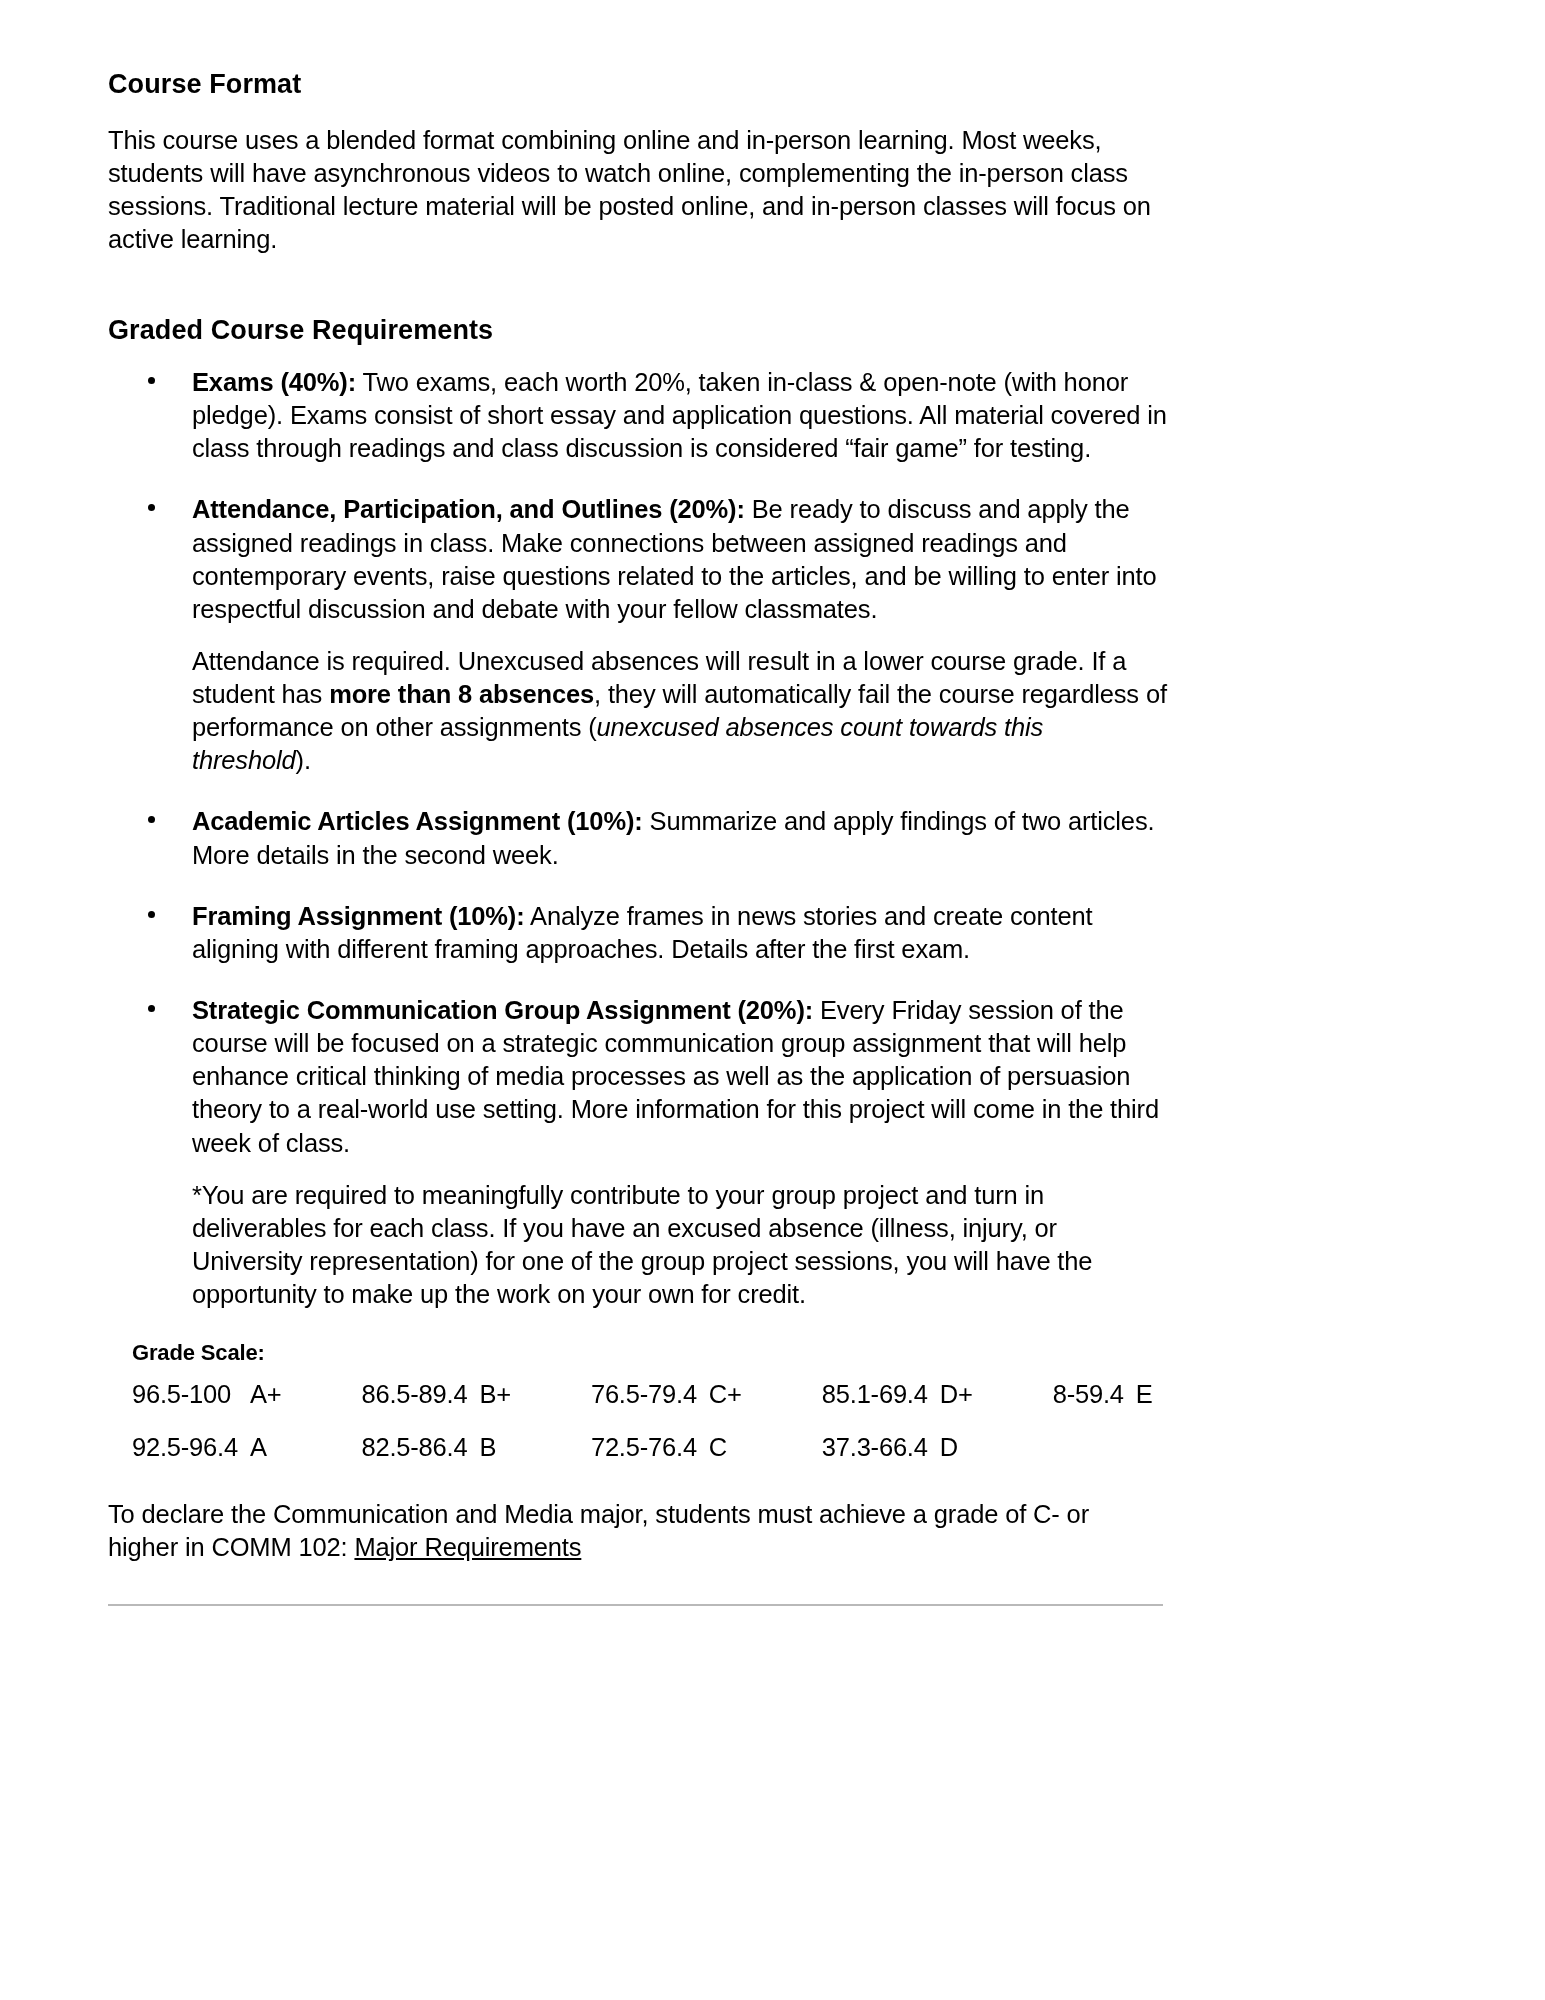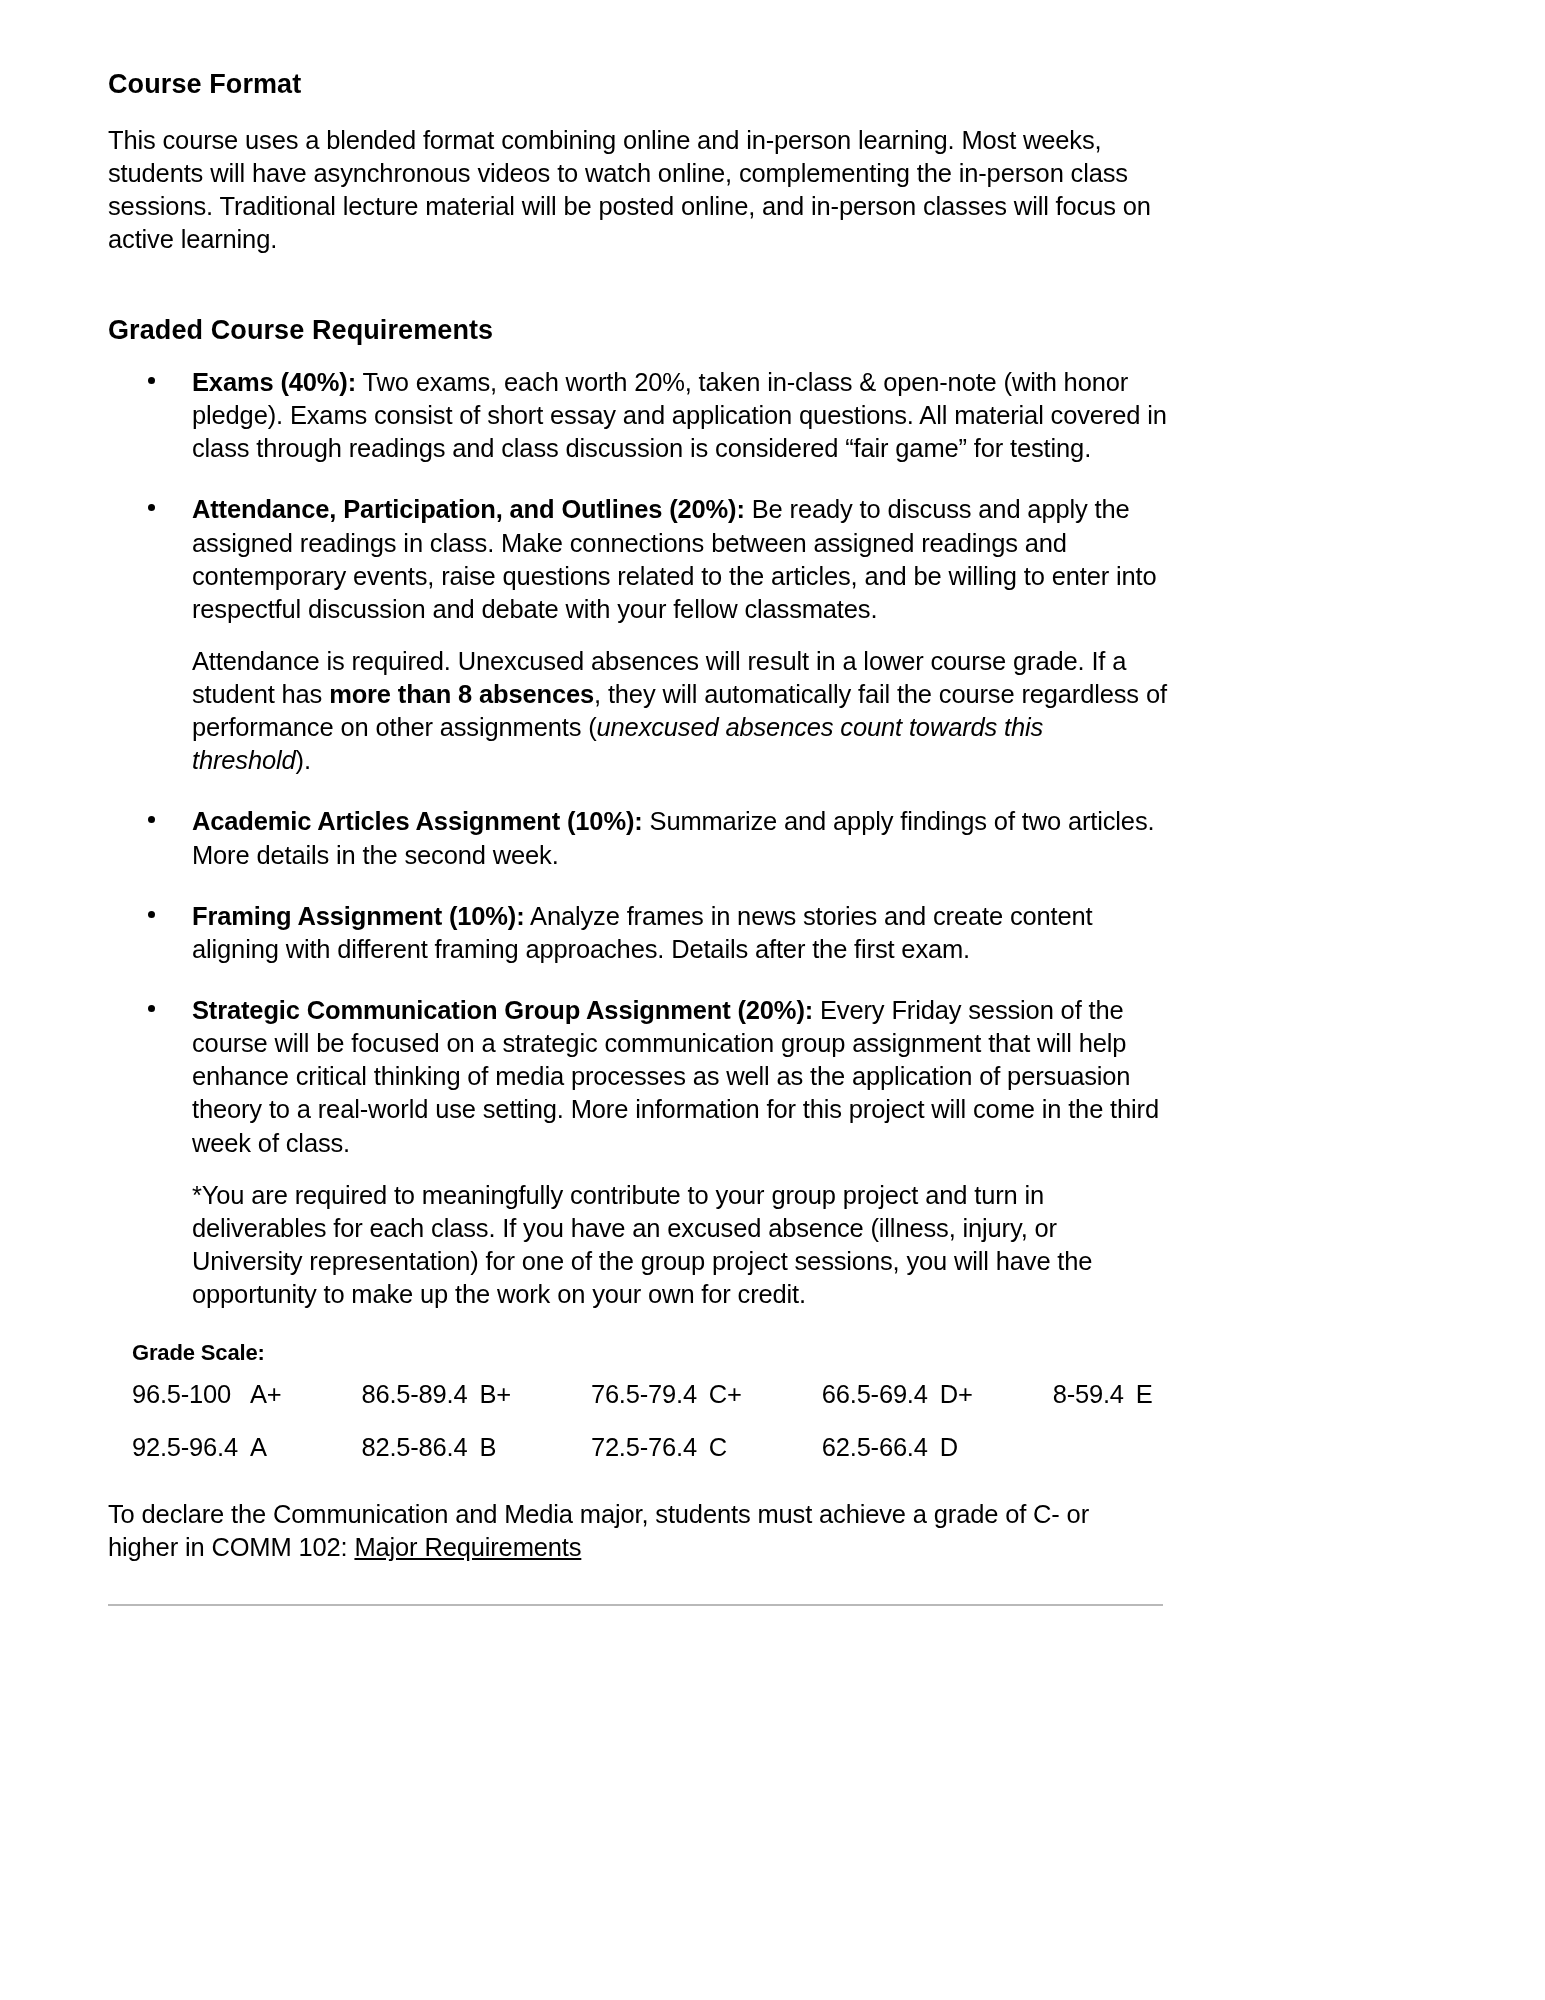--- a/index.html
+++ b/index.html
@@ -176,33 +176,33 @@
       <p class="grade-title">Grade Scale:</p>
       <table class="grade-scale">
         <tbody>
           <tr>
             <td class="range">96.5-100</td>
             <td class="letter">A+</td>
             <td class="range">86.5-89.4</td>
             <td class="letter">B+</td>
             <td class="range">76.5-79.4</td>
             <td class="letter">C+</td>
-            <td class="range">66.5-69.4</td>
+            <td class="range">85.1-69.4</td>
             <td class="letter">D+</td>
             <td class="range">8-59.4</td>
             <td class="letter">E</td>
           </tr>
           <tr>
             <td class="range">92.5-96.4</td>
             <td class="letter">A</td>
             <td class="range">82.5-86.4</td>
             <td class="letter">B</td>
             <td class="range">72.5-76.4</td>
             <td class="letter">C</td>
-            <td class="range">62.5-66.4</td>
+            <td class="range">37.3-66.4</td>
             <td class="letter">D</td>
             <td class="range"></td>
             <td class="letter"></td>
           </tr>
         </tbody>
       </table>
     </div>
 
     <div class="closing">
       <p><span>To declare the Communication and Media major, students must achieve a grade of C- or higher in COMM 102: </span><a class="doc-link" href="#">Major Requirements</a></p>

